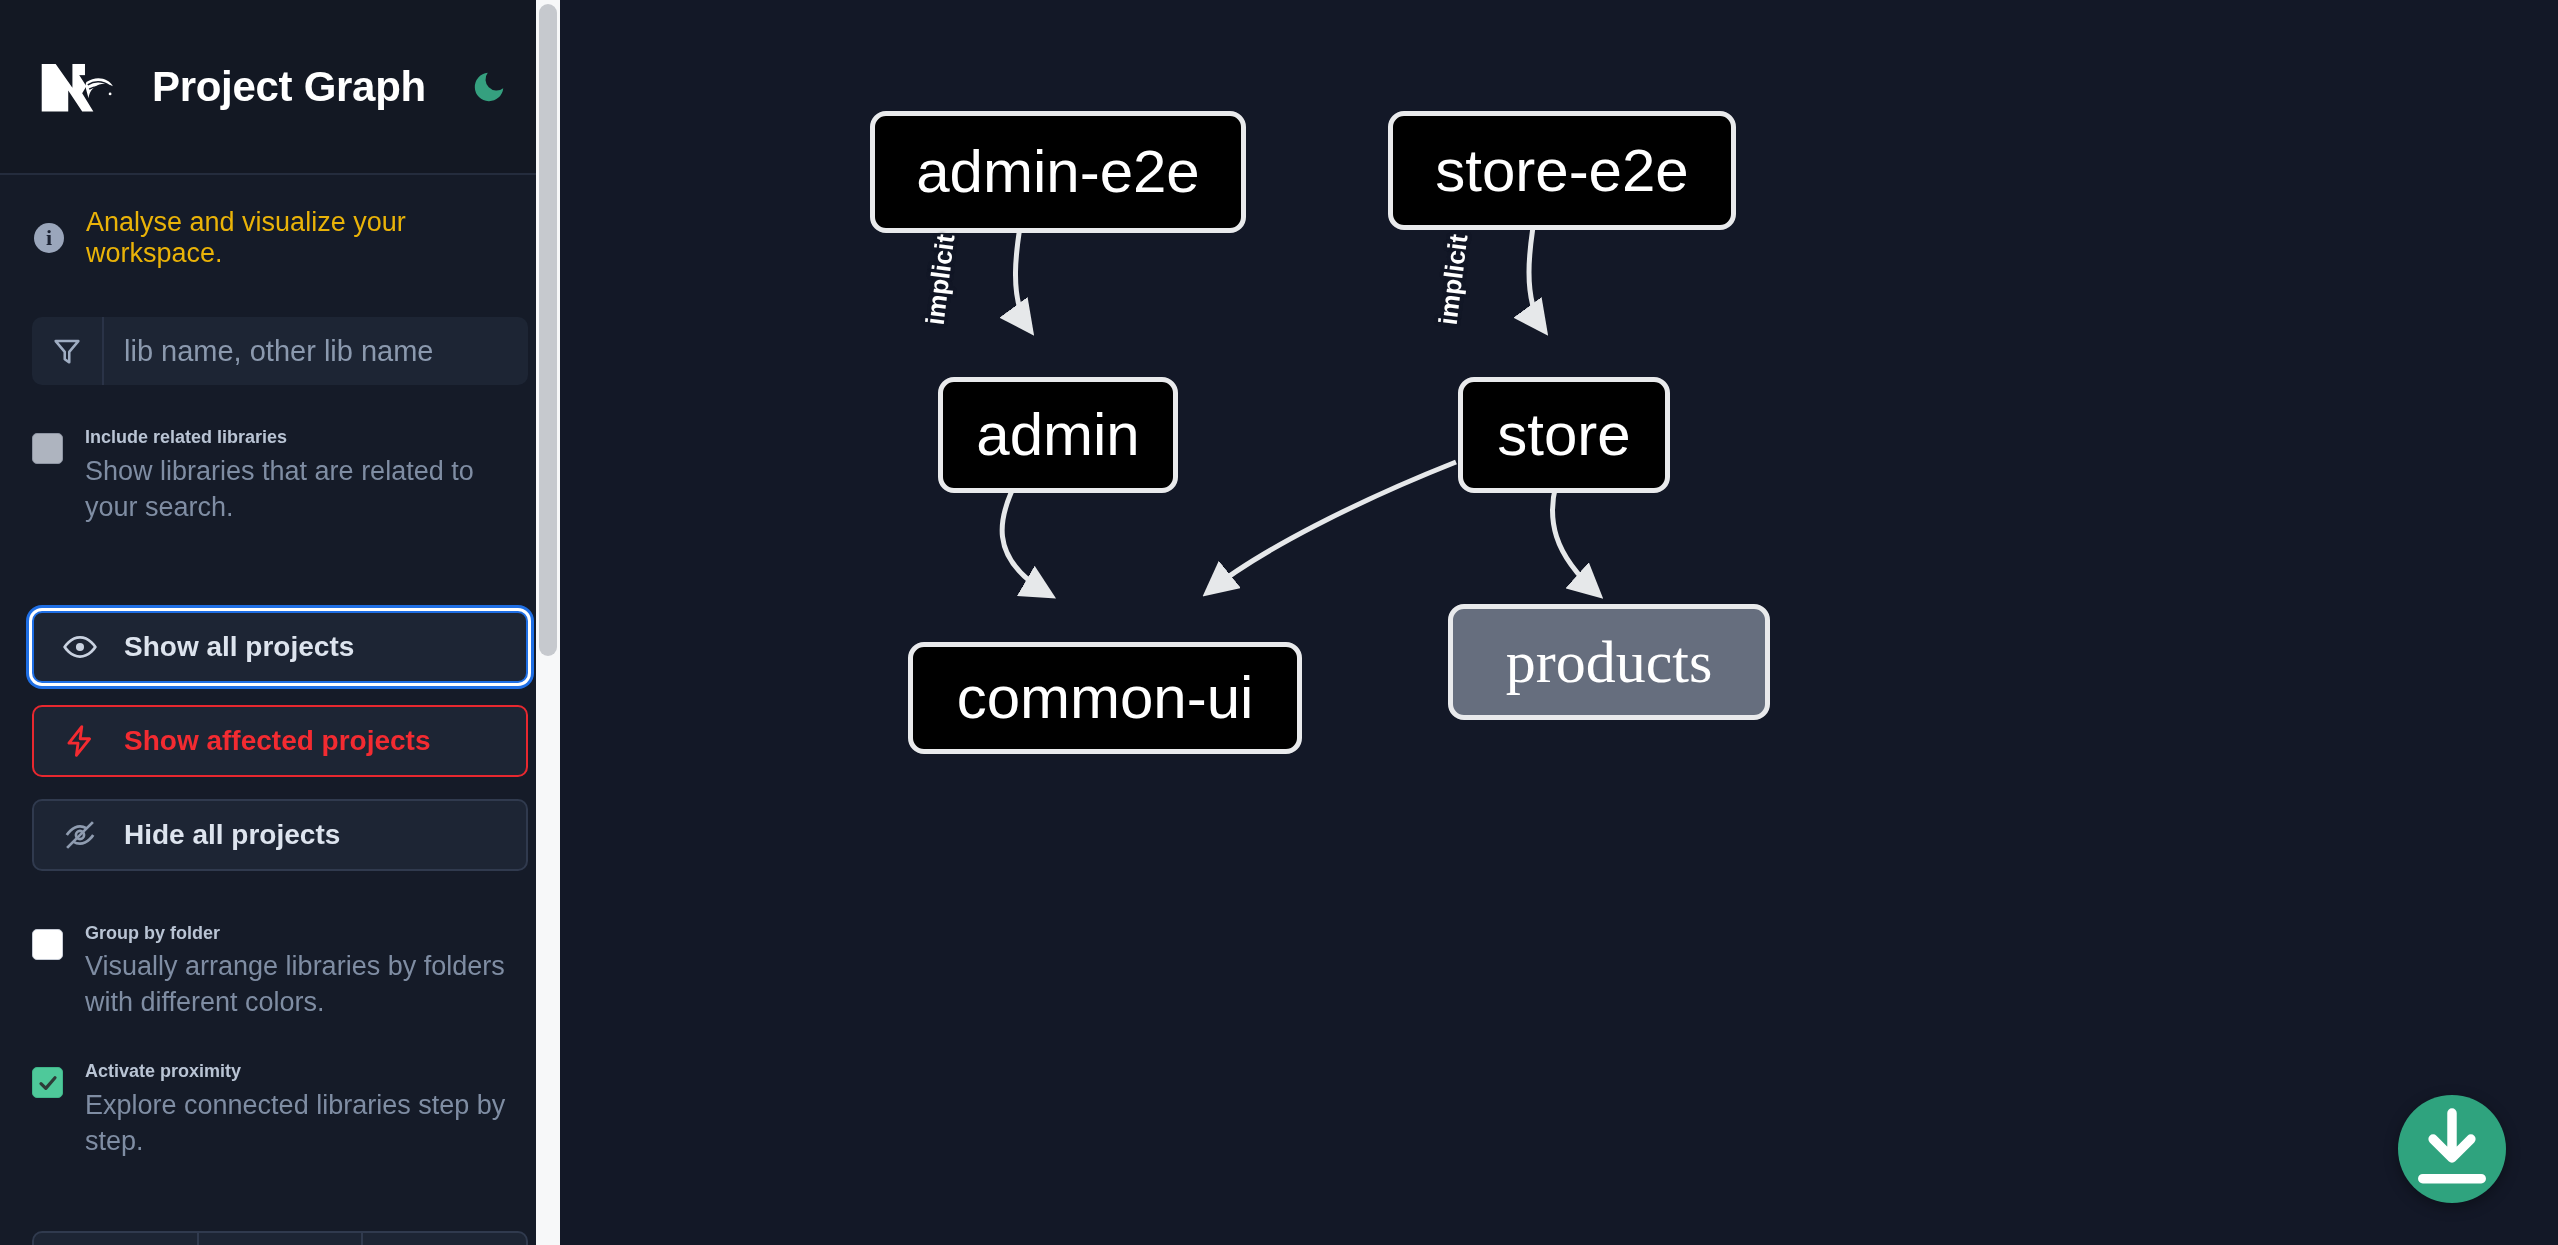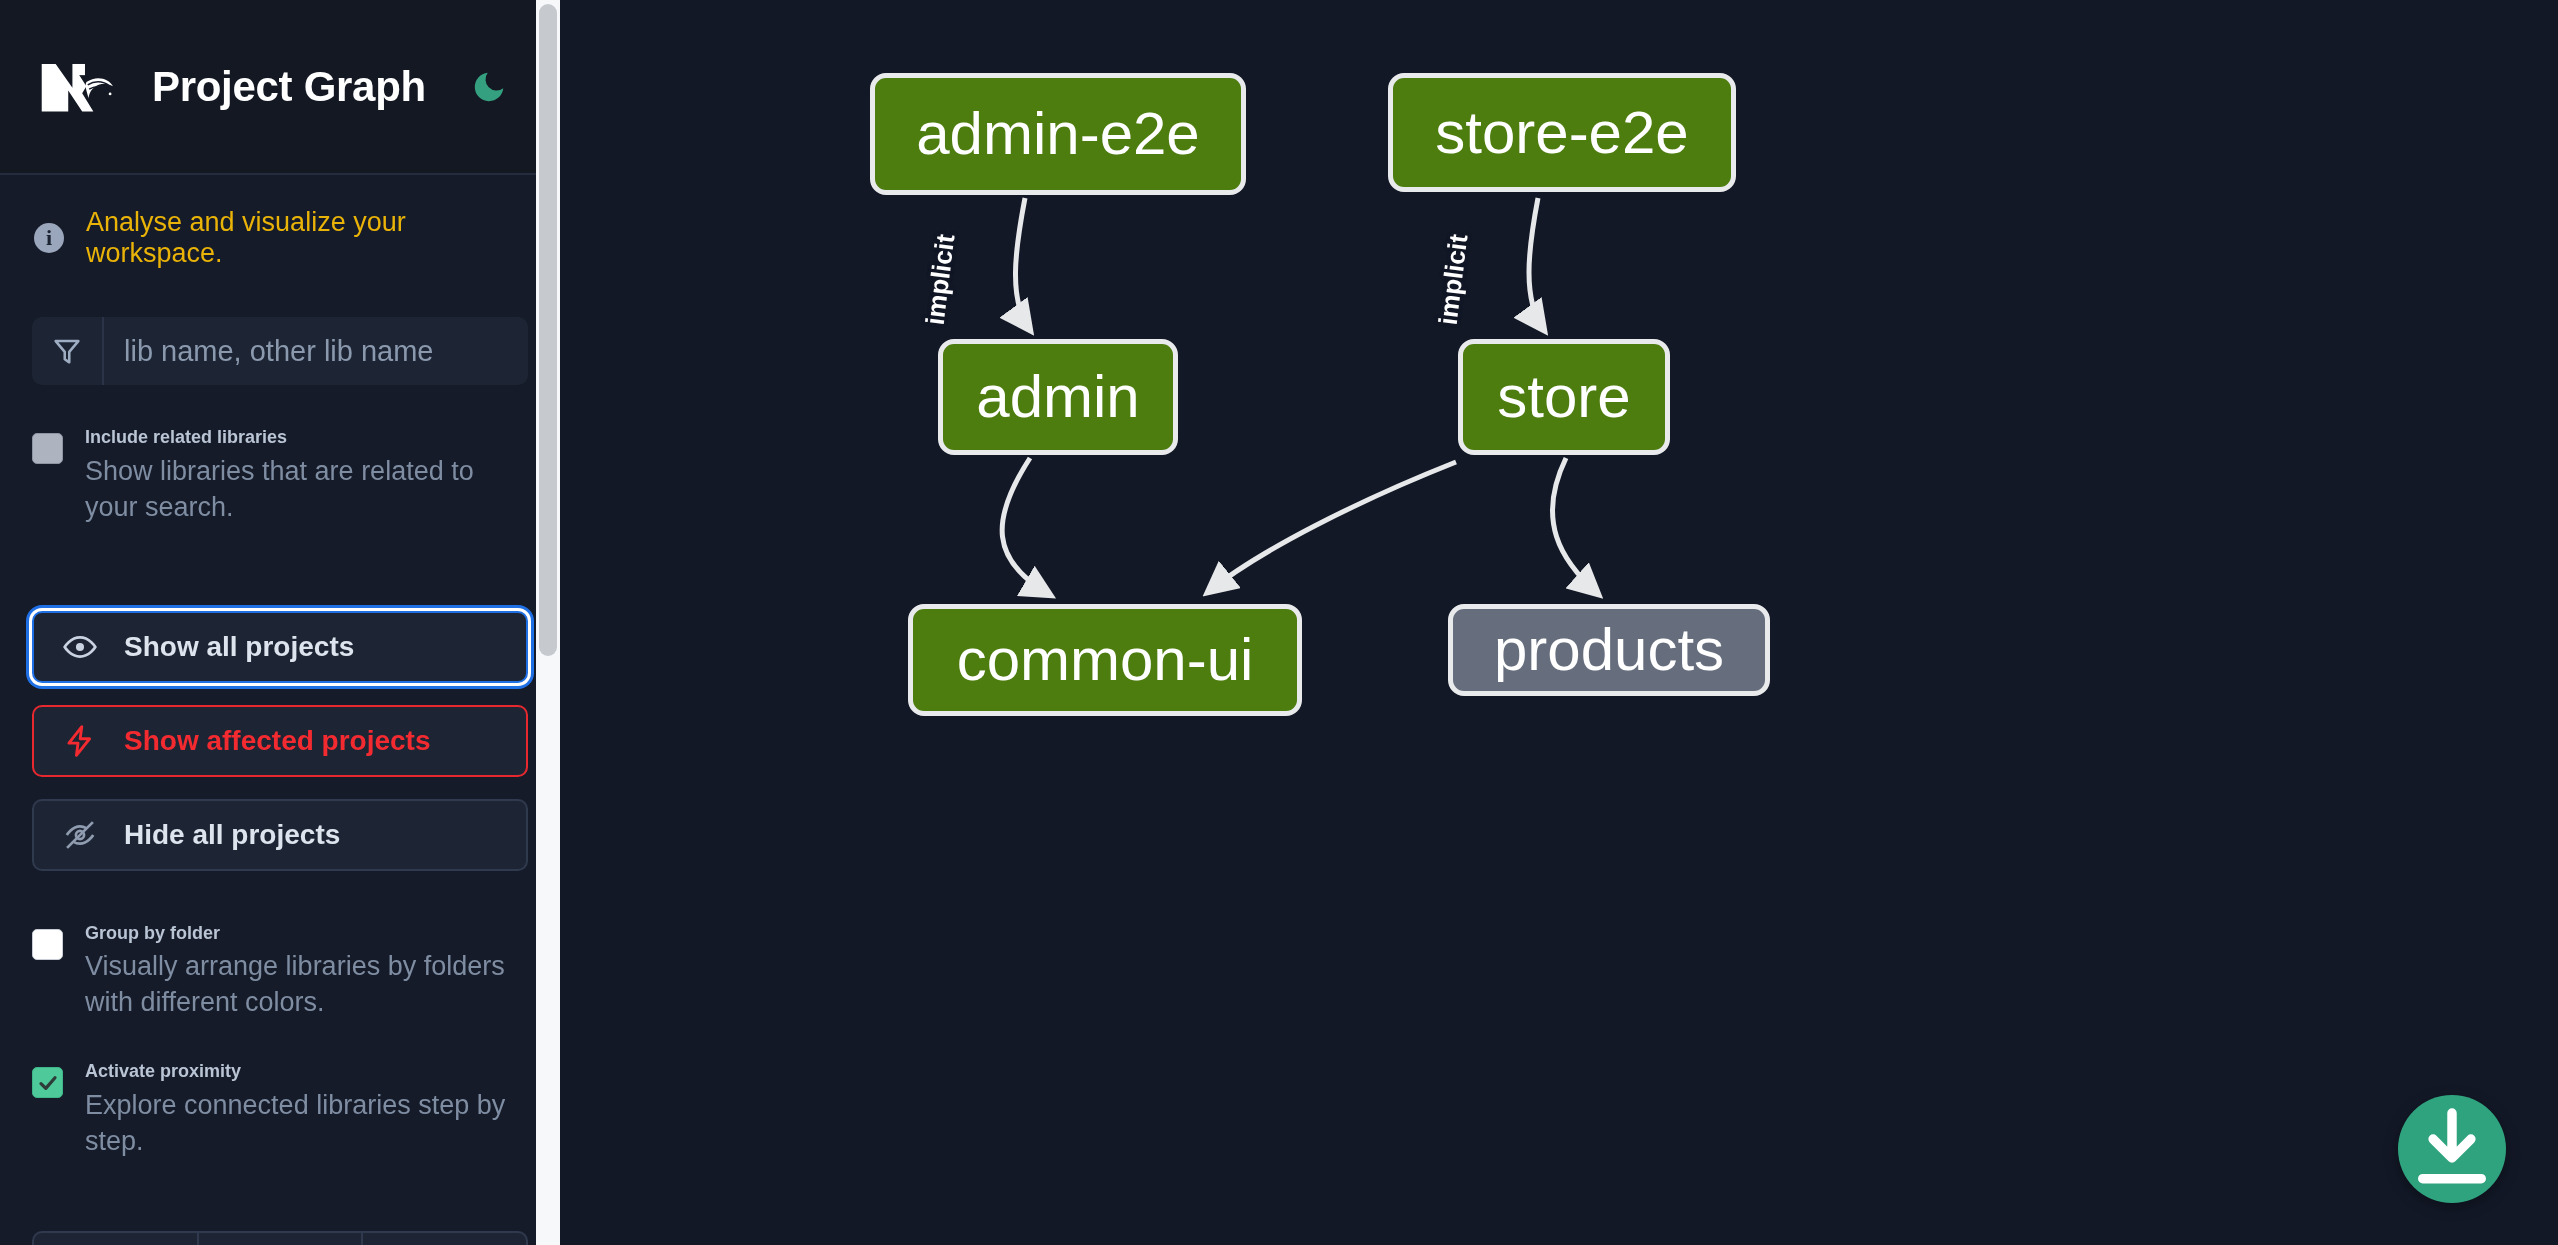--- a/index.html
+++ b/index.html
@@ -139,21 +139,21 @@
   .node {
     position: absolute;
     border: 5px solid #e9eaec;
     border-radius: 16px;
     display: flex; align-items: center; justify-content: center;
     color: #ffffff; font-weight: 400;
     font-family: "Liberation Sans", sans-serif;
     cursor: pointer;
     line-height: 1;
   }
-  .node.pink { background: #4d7c0f; }
+  .node.pink { background: #000000; margin-top: 38px; }
   .node.grey { background: #666e7e; }
 
   .edge-label {
     position: absolute;
     color: #ffffff; font-size: 26px; font-weight: 700;
     font-family: "Liberation Sans", sans-serif;
     white-space: nowrap;
     transform-origin: center center;
     text-shadow: 0 0 4px #131827, 0 0 4px #131827;
   }
@@ -306,21 +306,21 @@
     </div>
     <div class="node pink" style="left:378px;top:339px;width:240px;height:116px;font-size:60px;">
       <span>admin</span>
     </div>
     <div class="node pink" style="left:898px;top:339px;width:212px;height:116px;font-size:60px;">
       <span>store</span>
     </div>
     <div class="node pink" style="left:348px;top:604px;width:394px;height:112px;font-size:60px;">
       <span>common-ui</span>
     </div>
-    <div class="node grey" style="left:888px;top:604px;width:322px;height:92px;font-size:60px;">
+    <div class="node grey" style="left:888px;top:604px;width:322px;height:116px;font-size:60px;font-family:Liberation Serif, serif;">
       <span>products</span>
     </div>
 
     <span class="edge-label" style="left:335px;top:264px;transform:rotate(-83deg);">implicit</span>
     <span class="edge-label" style="left:848px;top:264px;transform:rotate(-83deg);">implicit</span>
 
     <button class="download-fab">
       <svg viewBox="0 0 24 24" width="50" height="50" aria-hidden="true">
         <path fill="none" stroke="#ffffff" stroke-width="2.1" stroke-linecap="round" stroke-linejoin="round" d="M12 4v10m0 0 4.2-4.2M12 14l-4.2-4.2M5.5 18.6h13"></path>
       </svg>

